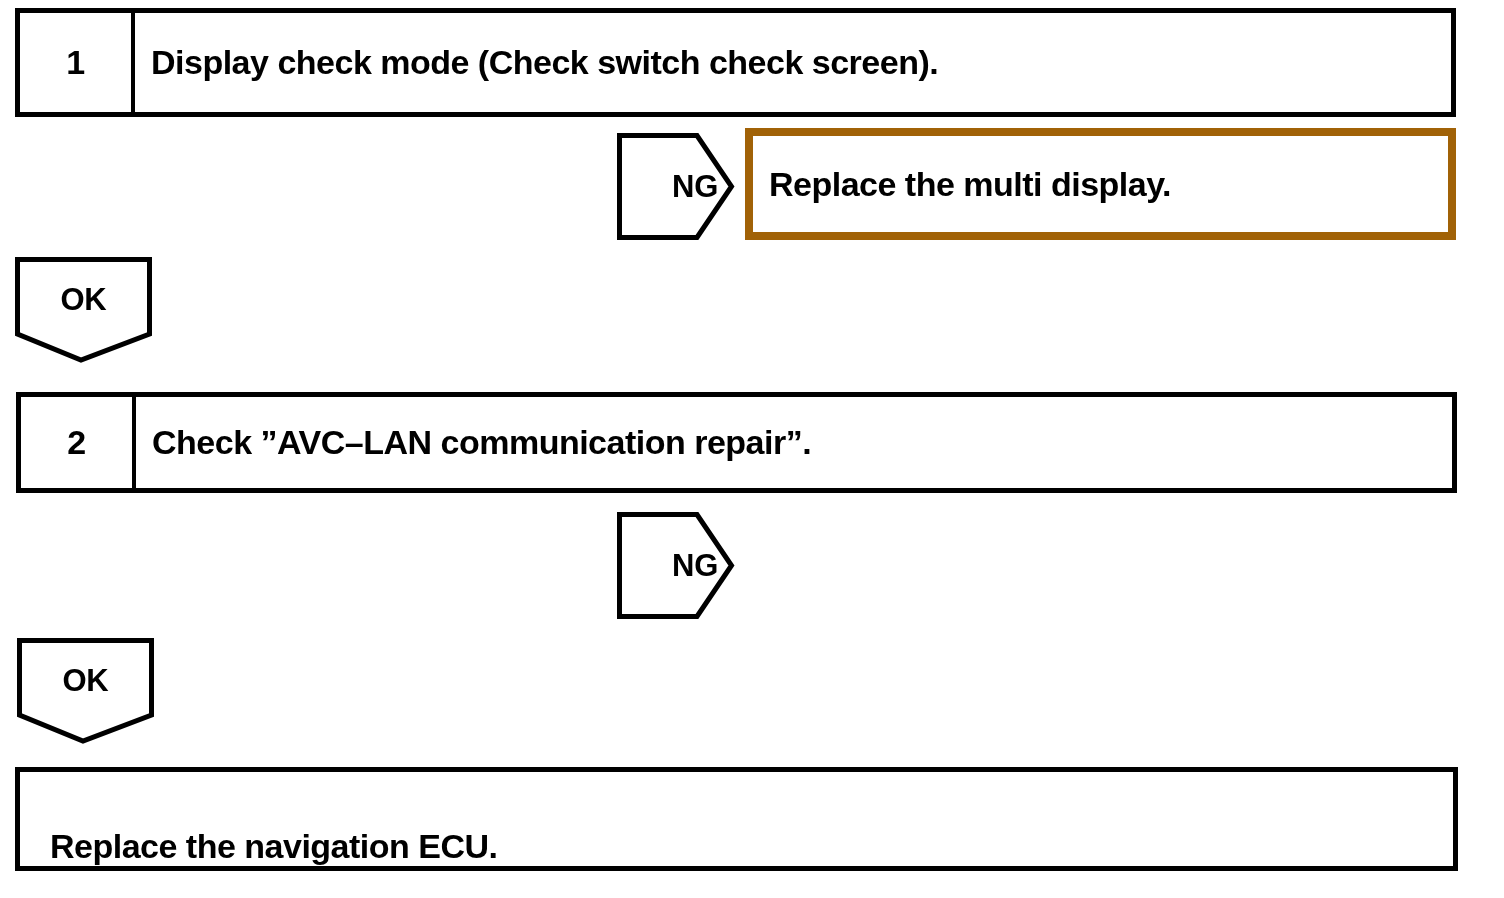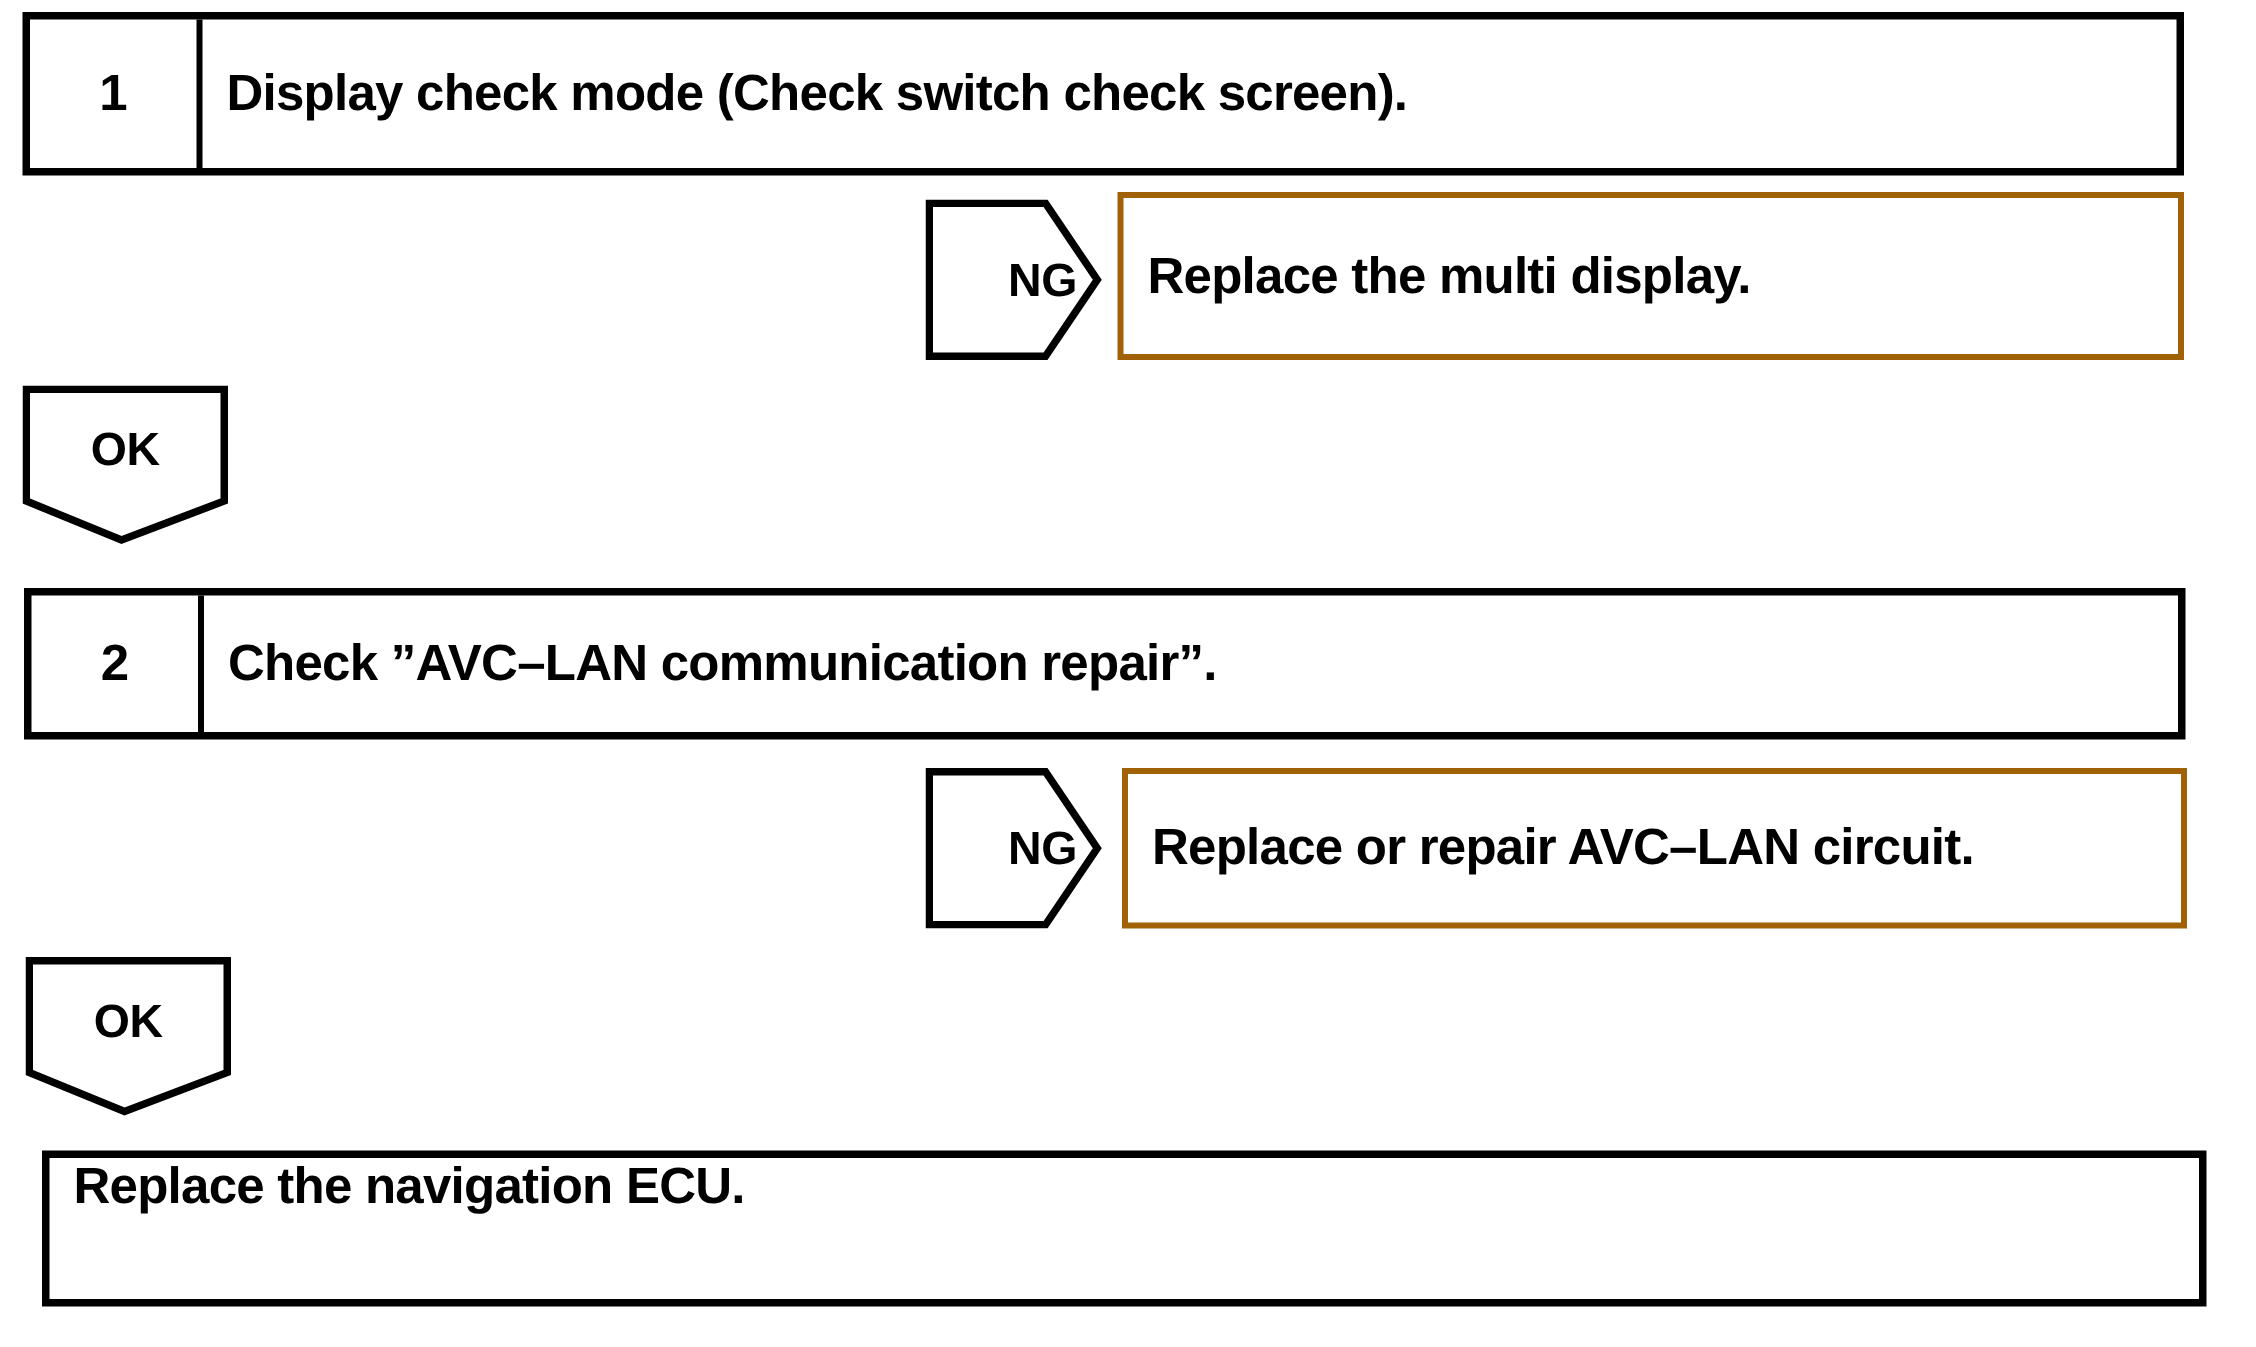--- a/index.html
+++ b/index.html
@@ -41,41 +41,40 @@
     align-items: center;
     padding-left: 16px;
     font-size: 34px;
     font-weight: 700;
     letter-spacing: -0.5px;
     white-space: nowrap;
   }
 
   
   .result-box {
-    border: 4px solid #a16207;
+    border: 8px solid #a16207;
     background: #fff;
     display: flex;
     align-items: center;
     padding-left: 16px;
     font-size: 34px;
     font-weight: 700;
     letter-spacing: -0.5px;
     white-space: nowrap;
   }
   .terminal-box {
     border: 5px solid #000;
     background: #fff;
     display: flex;
-    align-items: flex-start;
-    padding-left: 16px;
+    align-items: flex-end;
+    padding-left: 30px;
     font-size: 34px;
     font-weight: 700;
     letter-spacing: -0.5px;
     white-space: nowrap;
-    margin-left: 13px;
   }
 
   
   .shape { position: absolute; }
   .shape svg {
     position: absolute;
     left: 0; top: 0;
     width: 100%; height: 100%;
     display: block;
   }
@@ -134,23 +133,20 @@
     <div class="step-text">Check ”AVC–LAN communication repair”.</div>
   </div>
 
   <div class="shape" style="left:617px; top:512px; width:118px; height:107px;">
     <svg viewBox="0 0 118 107" preserveAspectRatio="none">
       <polygon points="2.5,2.5 80,2.5 114.5,53.5 80,104.5 2.5,104.5" fill="#ffffff" stroke="#000000" stroke-width="5"></polygon>
     </svg>
     <span class="ng-label">NG</span>
   </div>
 
-  <div class="abs result-box" style="left:748px; top:512px; width:710px; height:107px;">
-    <span>Replace or repair AVC–LAN circuit.</span>
-  </div>
 
   <div class="shape" style="left:17px; top:638px; width:137px; height:106px;">
     <svg viewBox="0 0 137 106" preserveAspectRatio="none">
       <polygon points="2.5,2.5 134.5,2.5 134.5,77 66,103 2.5,77" fill="#ffffff" stroke="#000000" stroke-width="5"></polygon>
     </svg>
     <span class="ok-label">OK</span>
   </div>
 
   <div class="abs terminal-box" style="left:15px; top:767px; width:1443px; height:104px;">
     <span>Replace the navigation ECU.</span>

